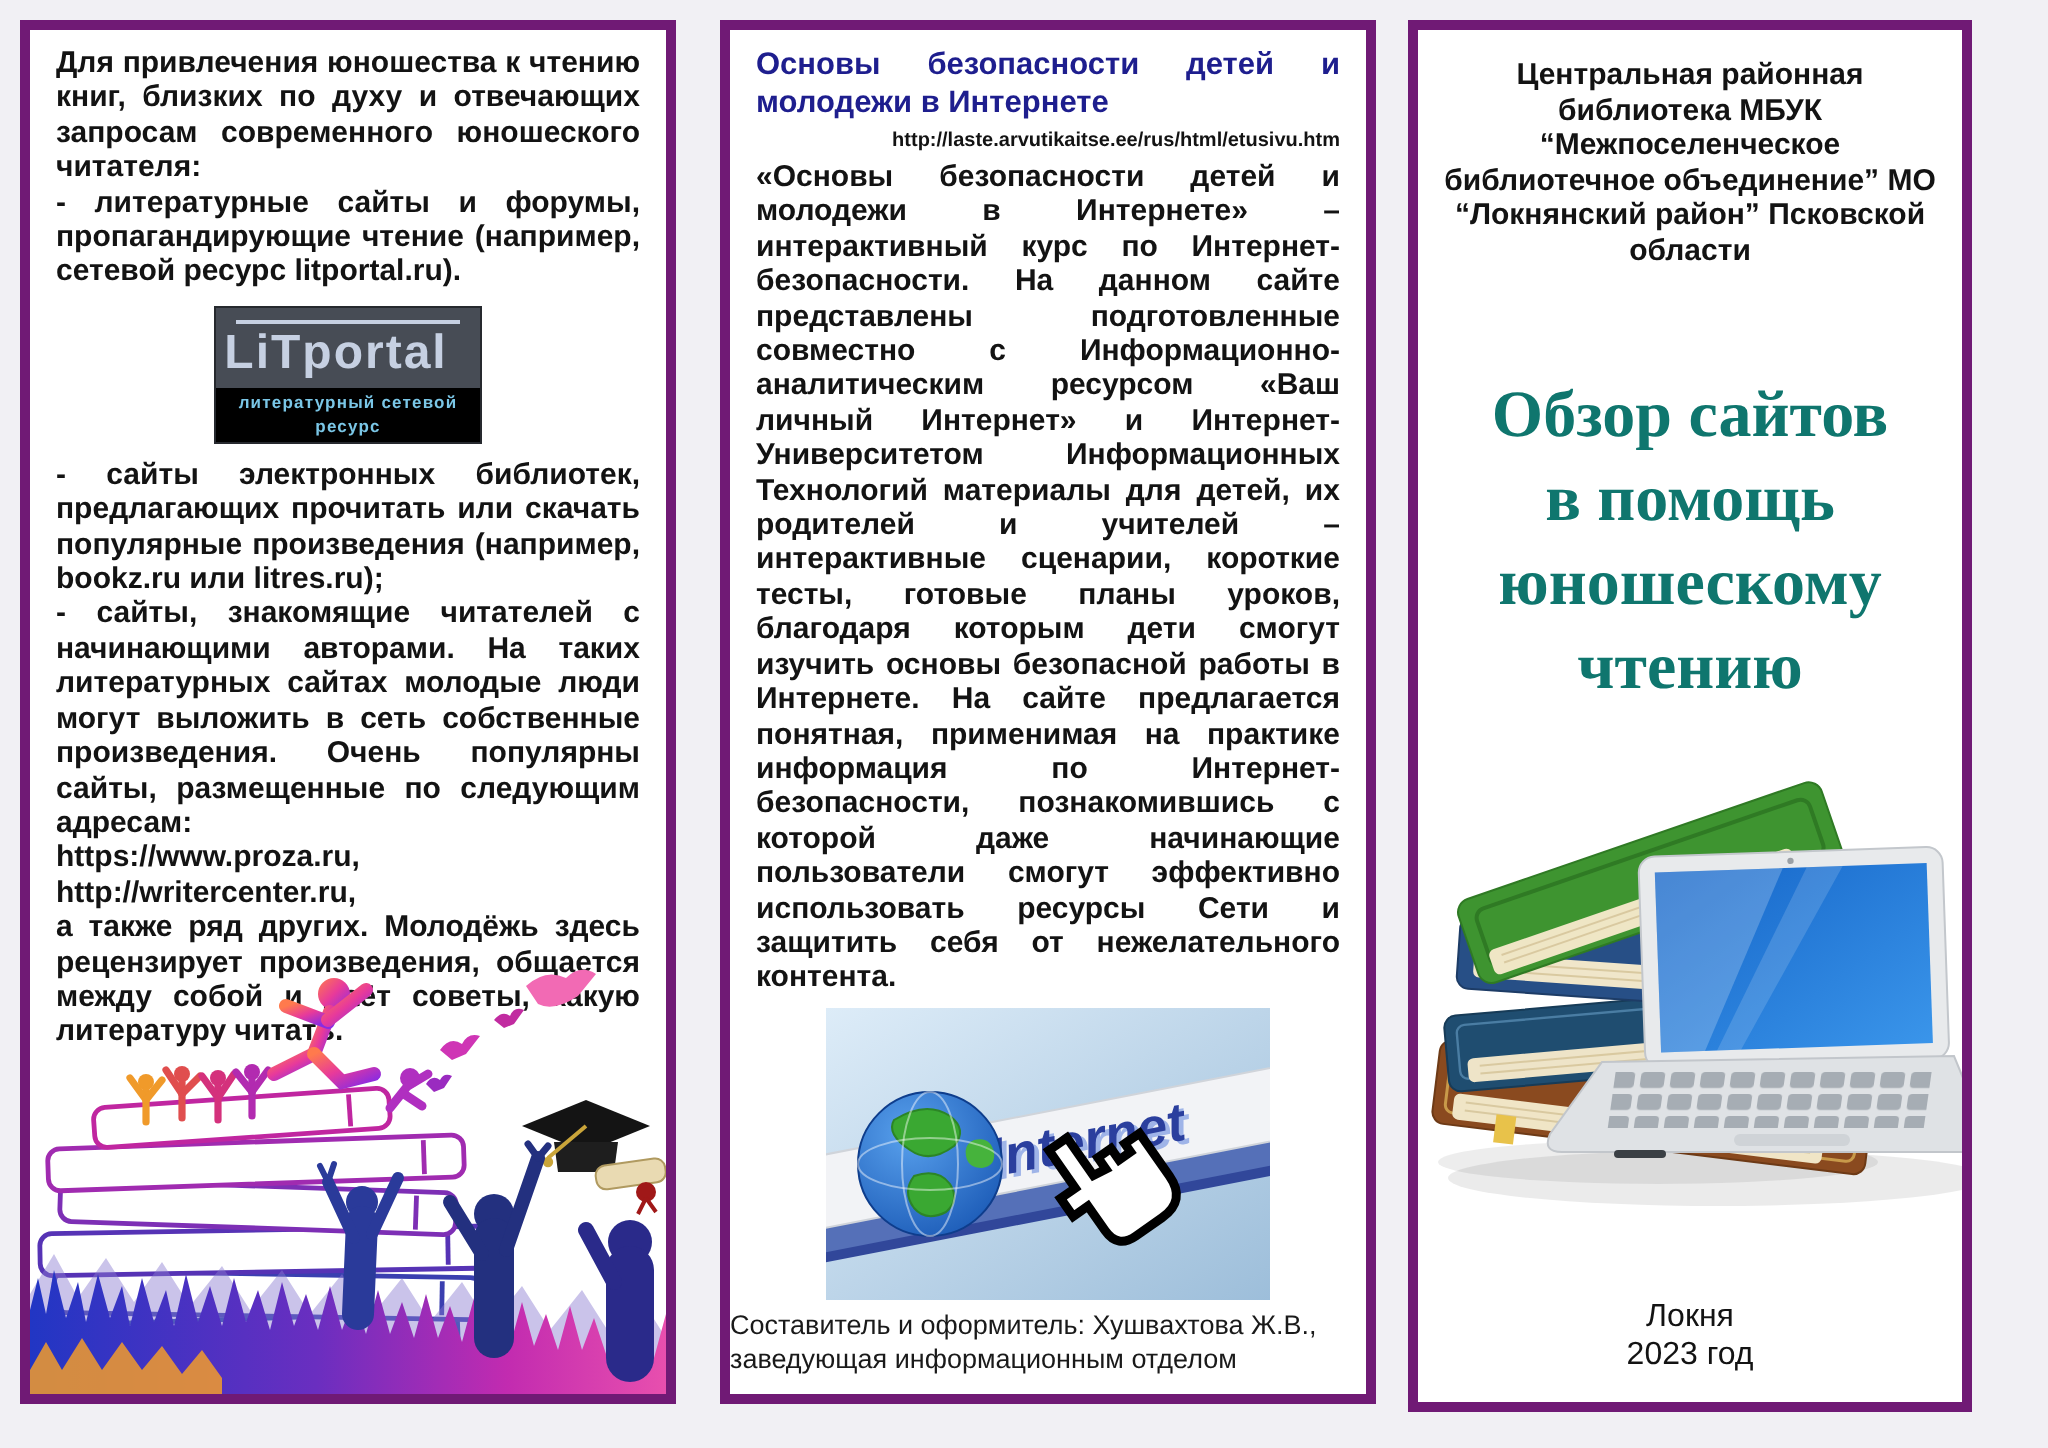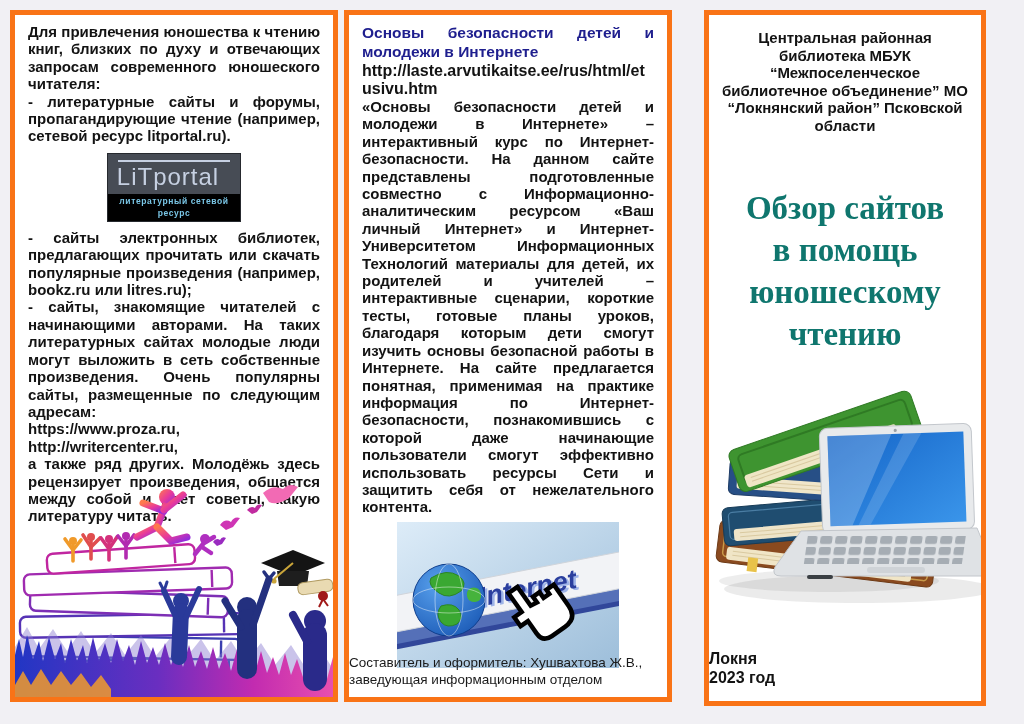--- a/index.html
+++ b/index.html
@@ -4,59 +4,59 @@
 <style>
   html,body{margin:0;padding:0;}
   body{
     width:1024px;height:724px;position:relative;
     background:#f1f0f4;
     font-family:"Liberation Sans", sans-serif;
     overflow:hidden;
   }
   .panel{
     position:absolute;top:10px;box-sizing:border-box;
-    background:#ffffff;border:5px solid #f97316;overflow:hidden;
+    background:#ffffff;border:5px solid #701a75;overflow:hidden;
   }
   #panel-left{left:10px;width:328px;height:692px;}
-  #panel-middle{left:344px;width:328px;height:692px;}
+  #panel-middle{left:360px;width:328px;height:692px;}
   #panel-right{left:704px;width:282px;height:696px;}
 
   .pad{padding:8px 13px 0 13px;}
 
   .body-text{
     margin:0;color:#131313;font-weight:bold;
     font-size:15px;line-height:17.4px;
     text-align:justify;white-space:pre-line;
     overflow-wrap:anywhere;
   }
   .mid-heading{
     margin:0 0 1px 0;color:#1e1e8e;font-weight:bold;
     font-size:15.5px;line-height:19px;text-align:justify;
   }
   .mid-url{
     margin:0;color:#131313;font-weight:bold;
-    font-size:16px;line-height:18px;word-break:break-all;text-align:left;
+    font-size:10px;line-height:18px;word-break:break-all;text-align:right;
   }
   .mid-body{margin:0;}
   .mid-footer{
     position:absolute;left:0;right:0;bottom:9px;margin:0;
     font-size:13.5px;line-height:16.5px;
     color:#1a1a1a;white-space:pre-line;font-weight:normal;
   }
   .internet-pic{display:block;margin:6px auto 0 auto;}
 
   .litportal-logo{
     width:132px;margin:8px auto 7px auto;
     background:#474c55;border:1px solid #26292e;
     text-align:center;
   }
   .lp-rule{height:2px;background:#c6d0e2;margin:6px 10px 0 10px;}
   .lp-word{
     display:block;color:#c6d0e2;font-size:24px;line-height:28px;
-    letter-spacing:1px;padding:1px 16px 3px 4px;font-weight:normal;
+    letter-spacing:1px;padding:1px 16px 3px 4px;font-weight:bold;
   }
   .lp-sub{
     display:block;background:#000000;color:#7ac6e6;
     font-size:8.5px;line-height:12px;letter-spacing:.6px;padding:1px 2px 2px 2px;
     font-weight:bold;
   }
 
   .left-art{position:absolute;left:0;bottom:0;}
 
   .rp-header{
@@ -65,21 +65,21 @@
     white-space:pre-line;
   }
   .rp-title{
     margin:52px 6px 0 6px;text-align:center;
     font-family:"Liberation Serif", serif;font-weight:bold;
     font-size:33px;line-height:42px;color:#0f766e;white-space:pre-line;
   }
   .right-art{display:block;margin:16px auto 0 auto;}
   .rp-footer{
     position:absolute;left:0;right:0;bottom:14px;margin:0;
-    text-align:left;font-size:16px;line-height:19px;font-weight:bold;
+    text-align:center;font-size:16px;line-height:19px;font-weight:normal;
     color:#131313;white-space:pre-line;
   }
 </style>
 </head>
 <body>
 
 <div class="panel" id="panel-left">
   <div class="pad">
     <p class="body-text">Для привлечения юношества к чтению книг, близких по духу и отвечающих запросам современного юношеского читателя:
 - литературные сайты и форумы, пропагандирующие чтение (например, сетевой ресурс litportal.ru).</p>

